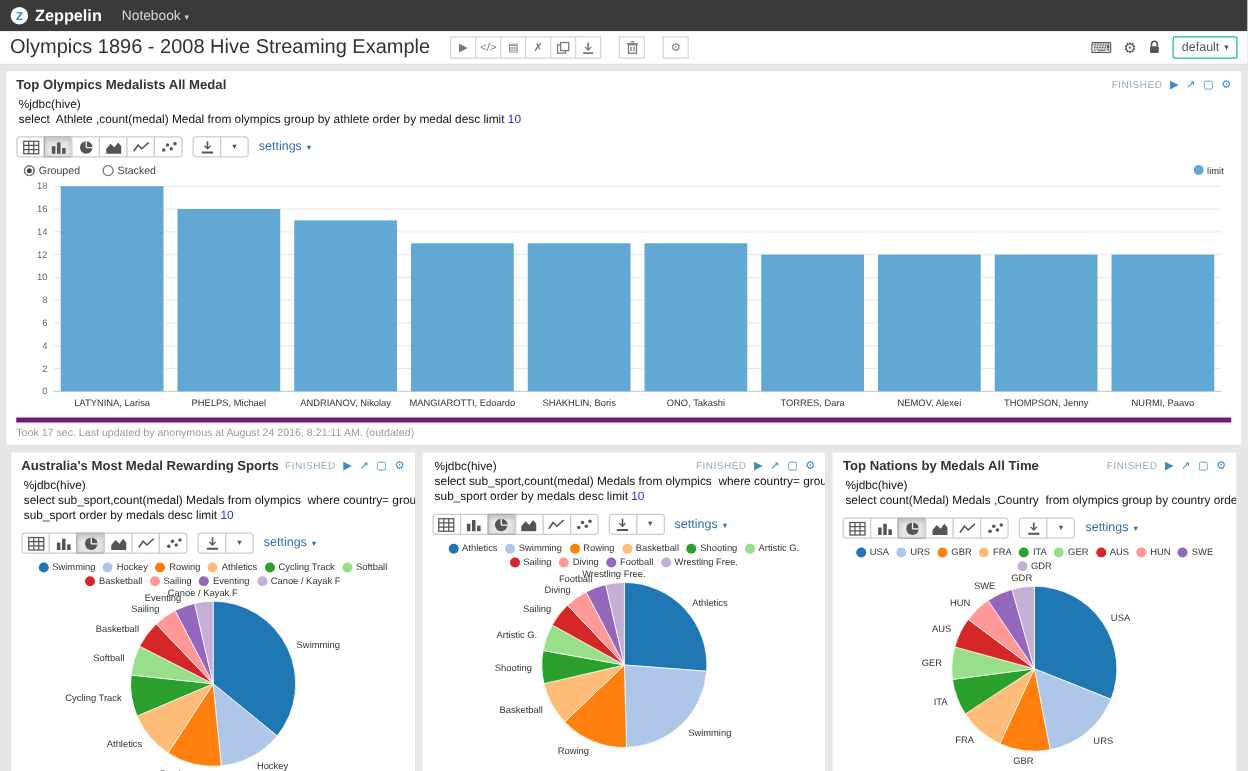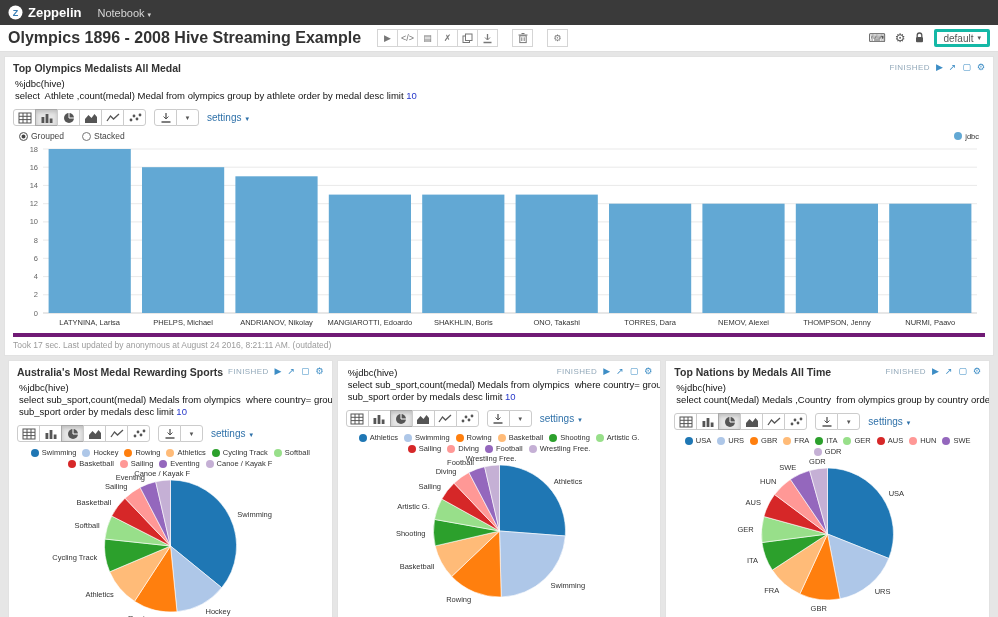--- a/index.html
+++ b/index.html
@@ -13,28 +13,28 @@
   .navbar-right{margin-left:auto;display:flex;align-items:center;gap:12px}
   .search-box{display:flex}
   .search-input{width:160px;height:17px;border:none;border-radius:2px 0 0 2px;padding:0 6px;font-size:10px;font-family:inherit}
   .search-btn{width:26px;height:17px;background:#2f71a9;border:none;border-radius:0 2px 2px 0;display:flex;align-items:center;justify-content:center;cursor:pointer}
   .user-menu{display:flex;align-items:center;gap:5px;font-size:10.5px;cursor:pointer;color:#eee}
   .user-dot{width:7px;height:7px;border-radius:50%;background:#5cb85c}
   .caret{font-size:7px}
 
   
   .note-header{background:#fff;display:flex;align-items:center;padding:4px 8px;gap:4px;border-bottom:1px solid #e0e0e0}
-  .note-title{font-size:16px;font-weight:bold;color:#333;margin-right:12px;white-space:nowrap}
+  .note-title{font-size:16px;font-weight:normal;color:#333;margin-right:12px;white-space:nowrap}
   .btn-group{display:inline-flex}
   .btn-group .icon-btn + .icon-btn{margin-left:-1px}
   .icon-btn{height:18px;min-width:21px;border:1px solid #d5d5d5;background:#fff;color:#777;font-size:9px;display:inline-flex;align-items:center;justify-content:center;cursor:pointer;padding:0 3px;font-family:inherit}
   .gap{width:6px}
   .note-header-right{margin-left:auto;display:flex;align-items:center;gap:9px;color:#555}
   .plain-icon{font-size:12px;cursor:pointer;line-height:1}
-  .default-btn{height:18px;border:3px solid #14b8a6;background:#fff;color:#555;font-size:10px;display:inline-flex;align-items:center;gap:4px;padding:0 6px;cursor:pointer;border-radius:2px;font-family:inherit}
+  .default-btn{height:18px;border:1px solid #14b8a6;background:#fff;color:#555;font-size:10px;display:inline-flex;align-items:center;gap:4px;padding:0 6px;cursor:pointer;border-radius:2px;font-family:inherit}
 
   
   .content{padding:4px 4px 0}
   .paragraph{background:#fff;border:1px solid #e2e2e2;padding:4px 8px;position:relative}
   .p-head{display:flex;align-items:center;min-height:13px}
   .p-title{font-weight:bold;font-size:10.5px;color:#333}
   .p-status-group{margin-left:auto;display:flex;align-items:center;gap:6px}
   .p-status-abs{position:absolute;top:6px;right:8px;display:flex;align-items:center;gap:6px;z-index:2}
   .p-status{color:#93a9ba;font-size:8px;letter-spacing:.4px}
   .p-icon{color:#3d8dc5;font-size:9px;cursor:pointer;line-height:1}
@@ -214,21 +214,21 @@
           <span class="radio checked"></span>
           <span>Grouped</span>
         </span>
       <span class="ctrl">
           <span class="radio"></span>
           <span>Stacked</span>
         </span>
       <span class="legend right">
           <span class="lg-item">
             <span class="dot" style="background:#62a8d4"></span>
-            <span>jdbc</span>
+            <span>limit</span>
           </span>
         </span>
     </div>
     <div class="chart-wrap"><svg width="972" height="190">
           <line x1="30" y1="172.0" x2="964" y2="172.0" stroke="#cfcfcf"></line>
           <text x="25" y="174.5" font-size="7.5" fill="#666" text-anchor="end">0</text>
           <line x1="30" y1="153.8" x2="964" y2="153.8" stroke="#e9e9e9"></line>
           <text x="25" y="156.3" font-size="7.5" fill="#666" text-anchor="end">2</text>
           <line x1="30" y1="135.6" x2="964" y2="135.6" stroke="#e9e9e9"></line>
           <text x="25" y="138.1" font-size="7.5" fill="#666" text-anchor="end">4</text>

